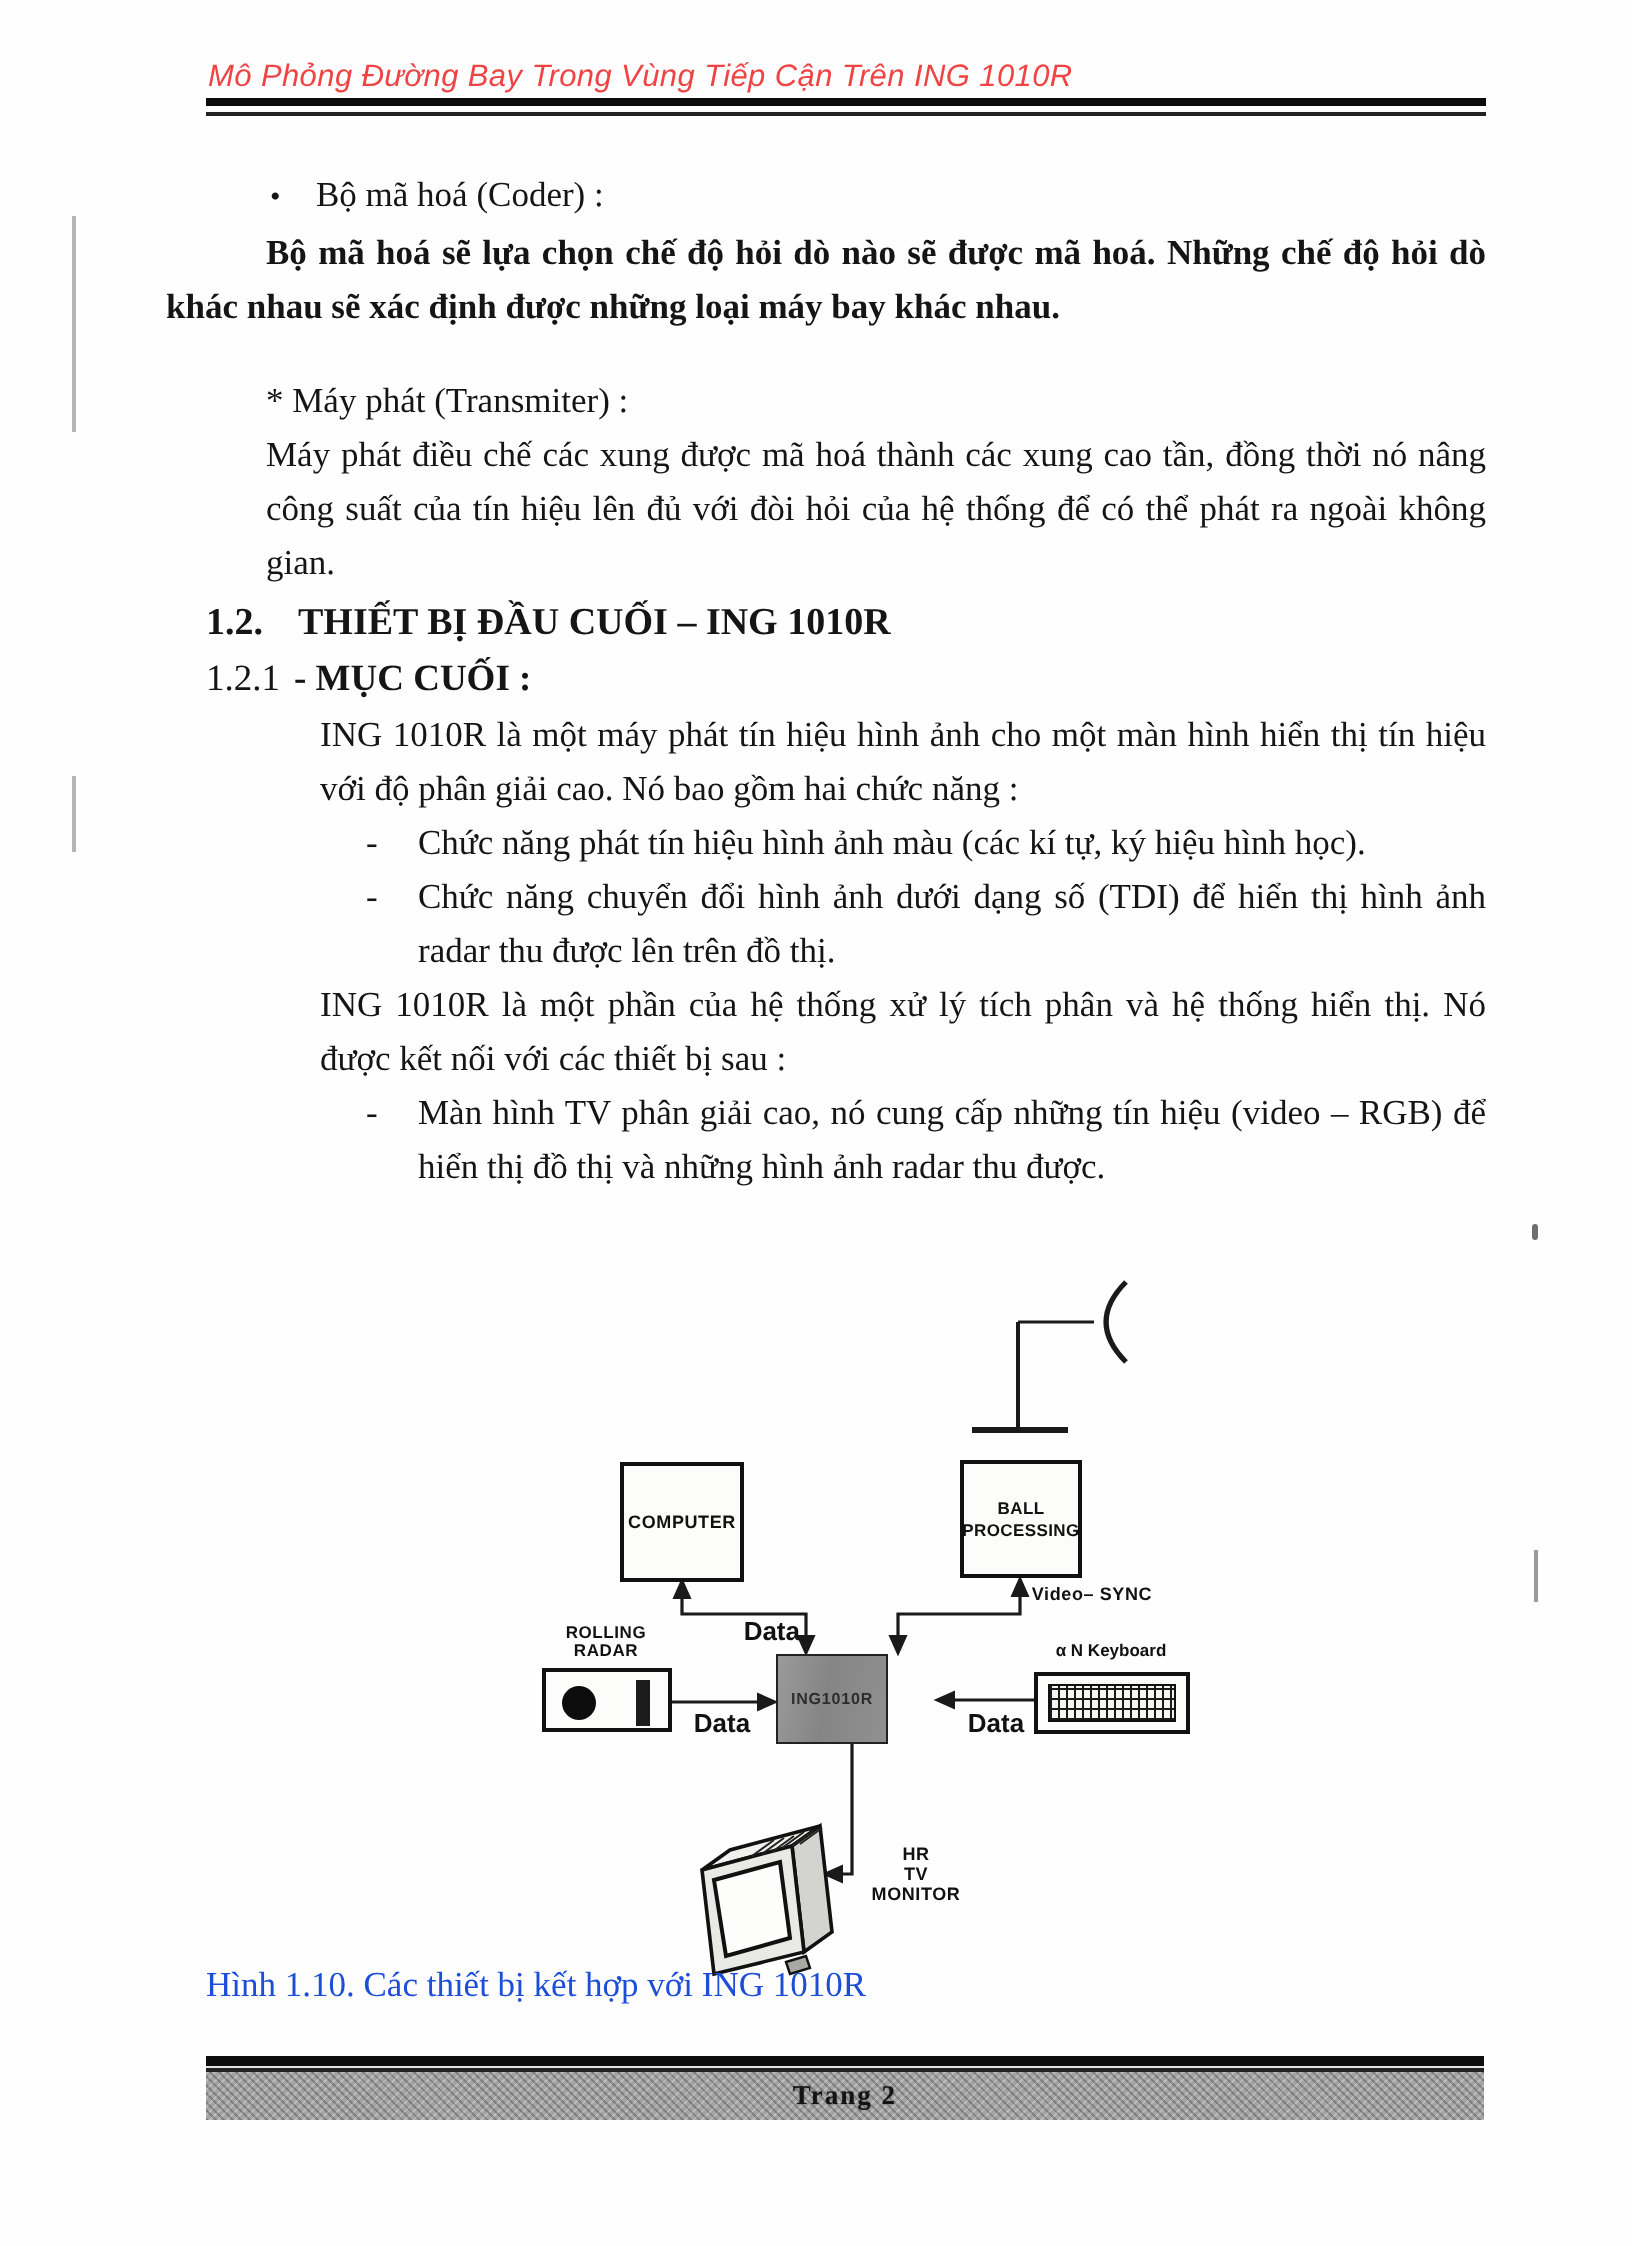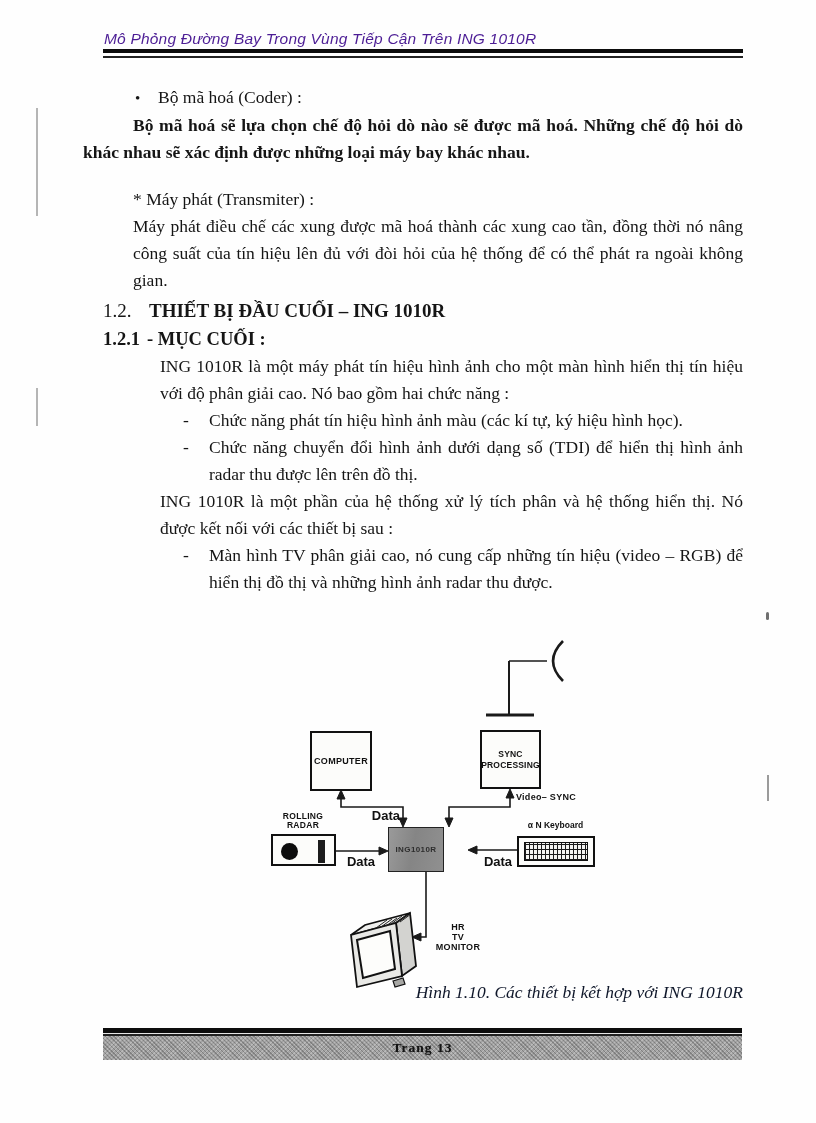--- a/index.html
+++ b/index.html
@@ -5,44 +5,44 @@
   html,body{margin:0;padding:0;background:#e9e9e9;}
   .page{
     position:relative; width:816px; height:1123px; margin:0 auto;
     background:#fefefe; overflow:hidden; color:#151515;
     font-family:"Liberation Serif", serif;
   }
   
   .doc-header{
     position:absolute; left:104px; top:30px; width:640px;
     font-family:"Liberation Sans", sans-serif;
-    font-style:italic; font-size:15.5px; letter-spacing:.2px; color:#4c1d95;
+    font-style:italic; font-size:15.5px; letter-spacing:.2px; color:#ef4444;
   }
   .header-rule{
     position:absolute; left:103px; top:49px; width:640px; height:3px;
     border-top:4px solid #0c0c0c; border-bottom:2px solid #222;
   }
   
   .main-text{
     position:absolute; left:103px; top:84px; width:640px;
     font-size:17.5px; line-height:27px;
   }
   .main-text p{margin:0; text-align:justify;}
   .line-item{padding-left:32px; text-align:left !important;}
   .bullet{display:inline-block; width:23px; font-size:15px;}
   .p-coder{margin-left:-20px !important; text-indent:50px;font-weight:bold;}
   .p-trans{margin-left:30px !important;}
   .star-line{padding-left:30px; margin-top:20px !important; text-align:left;}
   .p-indent{margin-left:57px !important;}
   h2.sec{
     margin:2px 0 0 0; font-size:19px; font-weight:bold; line-height:29px;
   }
-  .sec-num{display:inline-block; min-width:46px; font-weight:normal;}
+  .sec-num{display:inline-block; min-width:46px; font-weight:bold;}
   h3.sec{margin:0; font-size:18.5px; line-height:28px; font-weight:normal;}
-  h3.sec .sub-num{display:inline-block; min-width:44px; font-weight:bold;}
+  h3.sec .sub-num{display:inline-block; min-width:44px; font-weight:normal;}
   h3.sec .sub-title{font-weight:bold;}
   ul.dash-list{list-style:none; margin:0; padding:0 0 0 80px;}
   ul.dash-list li{display:flex; align-items:flex-start;}
   ul.dash-list .dash{flex:0 0 26px;}
   ul.dash-list .li-text{flex:1; text-align:justify;}
   
   .diagram{
     position:absolute; left:0; top:632px; width:816px; height:366px;
     font-family:"Liberation Sans", sans-serif; color:#111;
   }
@@ -75,21 +75,21 @@
   .lbl-keyboard{left:508px; top:188px; width:95px; font-size:8.5px;}
   .lbl-videosync{left:500px; top:160px; width:92px; font-size:9px; letter-spacing:.3px;}
   .lbl-monitor{left:428px; top:290px; width:60px; font-size:9px; line-height:10px; letter-spacing:.3px;}
   .lbl-data{font-size:13px; font-weight:600;}
   .data-top{left:352px; top:176px; width:48px; text-align:right;}
   .data-left{left:340px; top:222px; width:42px;}
   .data-right{left:478px; top:222px; width:40px;}
   
   .caption{
     position:absolute; left:103px; top:982px; width:640px;
-    text-align:right; font-style:italic; font-size:17.5px; color:#0f172a;
+    text-align:left; font-size:17.5px; color:#1d4ed8;
   }
   .page-footer{position:absolute; left:103px; top:1028px; width:639px;}
   .footer-rule{height:5px; background:#0d0d0d; border-bottom:1px solid #e5e5e5;}
   .footer-rule2{height:2px; background:#222;}
   .footer-band{
     height:24px; background-color:#a3a3a3;
     background-image:
       repeating-linear-gradient(45deg, rgba(0,0,0,.22) 0 1px, transparent 1px 3px),
       repeating-linear-gradient(-45deg, rgba(255,255,255,.25) 0 1px, transparent 1px 3px);
     display:flex; align-items:center; justify-content:center;
@@ -205,21 +205,21 @@
           <line x1="400" y1="290" x2="411" y2="282"></line>
         </g>
       </g>
     </svg>
 
     <div class="dbox computer-box">
         <span>COMPUTER</span>
       </div>
 
     <div class="dbox radar-box">
-      <span><span>SYNC</span><br><span>PROCESSING</span></span>
+      <span><span>BALL</span><br><span>PROCESSING</span></span>
     </div>
 
     <div class="dbox ing-box">
         <span>ING1010R</span>
       </div>
 
     <div class="dbox rolling-box">
       <span class="ball"></span>
       <span class="roller-bar"></span>
     </div>
@@ -236,17 +236,17 @@
     <div class="dlabel lbl-data data-left">Data</div>
     <div class="dlabel lbl-data data-right">Data</div>
   </div>
 
   <div class="caption">Hình 1.10. Các thiết bị kết hợp với ING 1010R</div>
 
   <div class="page-footer">
     <div class="footer-rule"></div>
     <div class="footer-rule2"></div>
     <div class="footer-band">
-      <span>Trang 13</span>
+      <span>Trang 2</span>
     </div>
   </div>
 
 </div>
 
 </body></html>

